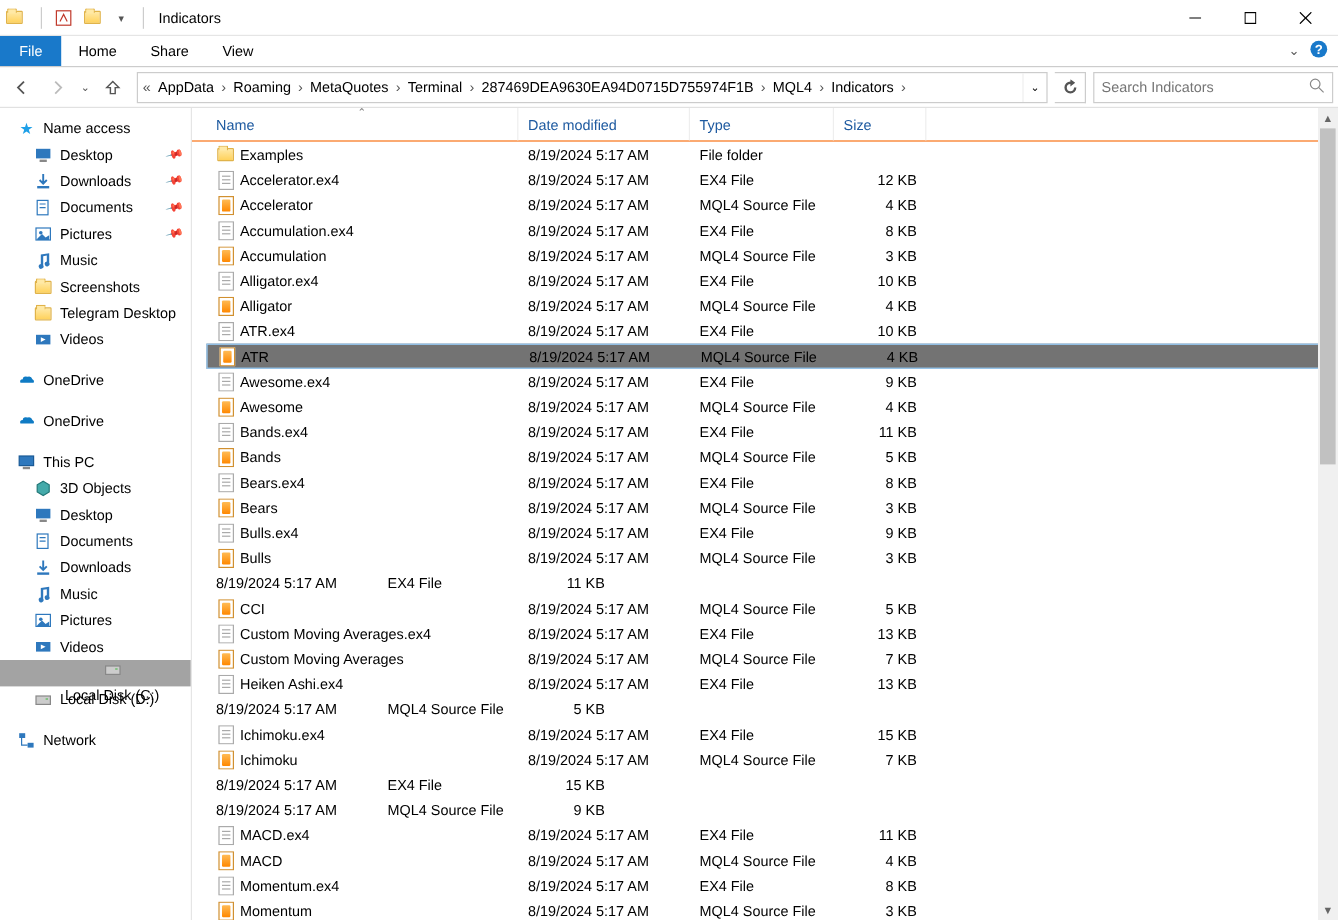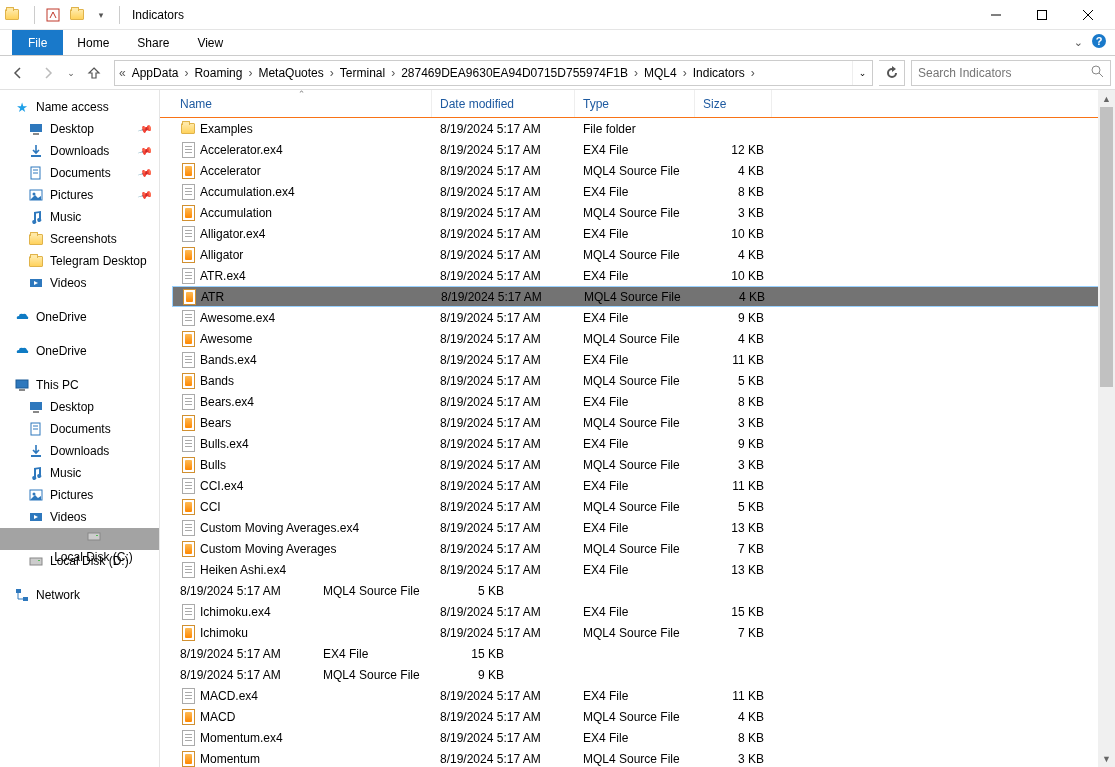--- a/index.html
+++ b/index.html
@@ -10,21 +10,21 @@
 .titlebar .ticon { width: 16px; height: 16px; margin-right: 4px; display:flex; align-items:center; justify-content:center; }
 .titlebar .qat { display:flex; gap:4px; align-items:center; }
 .titlebar .sep { width:1px; height:18px; background:#ccc; margin:0 6px; }
 .titlebar .title { margin-left:6px; font-size:12px; }
 .titlebar .winbtns { margin-left:auto; display:flex; }
 .titlebar .winbtn { width:46px; height:30px; display:flex; align-items:center; justify-content:center; cursor:default; }
 
 
 .ribbon { height:26px; display:flex; align-items:stretch; border-bottom:1px solid #ccc; position:relative; }
 .ribbon .tab { padding:0 14px; display:flex; align-items:center; font-size:12px; cursor:default; }
-.ribbon .tab.file { background:#1979ca; color:#fff; padding:0 16px;margin-left:12px; }
+.ribbon .tab.file { background:#1979ca; color:#fff; padding:0 16px; }
 .ribbon .help { margin-left:auto; display:flex; align-items:center; gap:8px; padding-right:8px; }
 
 
 .navbar { height:34px; display:flex; align-items:center; padding:0 4px; gap:2px; border-bottom:1px solid #e1e1e1; }
 .navbtn { width:28px; height:28px; display:flex; align-items:center; justify-content:center; color:#555; border-radius:0; }
 .navbtn.disabled { color:#bbb; }
 .address { flex:1; height:26px; border:1px solid #ccc; display:flex; align-items:center; background:#fff; margin:0 4px; overflow:hidden; }
 .address .chev { padding:0 4px; color:#555; }
 .address .crumb { padding:0 2px; font-size:12px; white-space:nowrap; cursor:default; }
 .address .addrdrop { width:20px; display:flex; align-items:center; justify-content:center; border-left:1px solid #eee; height:100%; margin-left:auto; }
@@ -280,20 +280,28 @@
               <rect x="2" y="3" width="12" height="8" fill="#2e78bd" stroke="#1a5a96"></rect>
               <rect x="5" y="12" width="6" height="2" fill="#888"></rect>
             </svg>
           </span>
         <span>This PC</span>
       </div>
       <div id="sb-pc">
           <div class="item sub">
             <span class="ic">
               <svg width="16" height="16">
+                <path d="M8 2 L13 5 L13 11 L8 14 L3 11 L3 5 Z" fill="#4aa" stroke="#277"></path>
+              </svg>
+            </span>
+            <span>3D Objects</span>
+          </div>
+          <div class="item sub">
+            <span class="ic">
+              <svg width="16" height="16">
                 <rect x="2" y="3" width="12" height="8" fill="#2e78bd"></rect>
                 <rect x="5" y="12" width="6" height="2" fill="#888"></rect>
               </svg>
             </span>
             <span>Desktop</span>
           </div>
           <div class="item sub">
             <span class="ic">
               <svg width="16" height="16">
                 <rect x="3" y="2" width="9" height="12" fill="#fff" stroke="#2e78bd"></rect>
@@ -565,26 +573,20 @@
             <span class="fico">
               <span class="ic-file mq4"></span>
             </span>
             <span>Bulls</span>
           </div>
           <div class="c c-date">8/19/2024 5:17 AM</div>
           <div class="c c-type">MQL4 Source File</div>
           <div class="c c-size">3 KB</div>
         </div>
         <div class="row">
-          <div class="c c-name">
-            <span class="fico">
-              <span class="ic-file ex4"></span>
-            </span>
-            <span>CCI.ex4</span>
-          </div>
           <div class="c c-date">8/19/2024 5:17 AM</div>
           <div class="c c-type">EX4 File</div>
           <div class="c c-size">11 KB</div>
         </div>
         <div class="row">
           <div class="c c-name">
             <span class="fico">
               <span class="ic-file mq4"></span>
             </span>
             <span>CCI</span>

